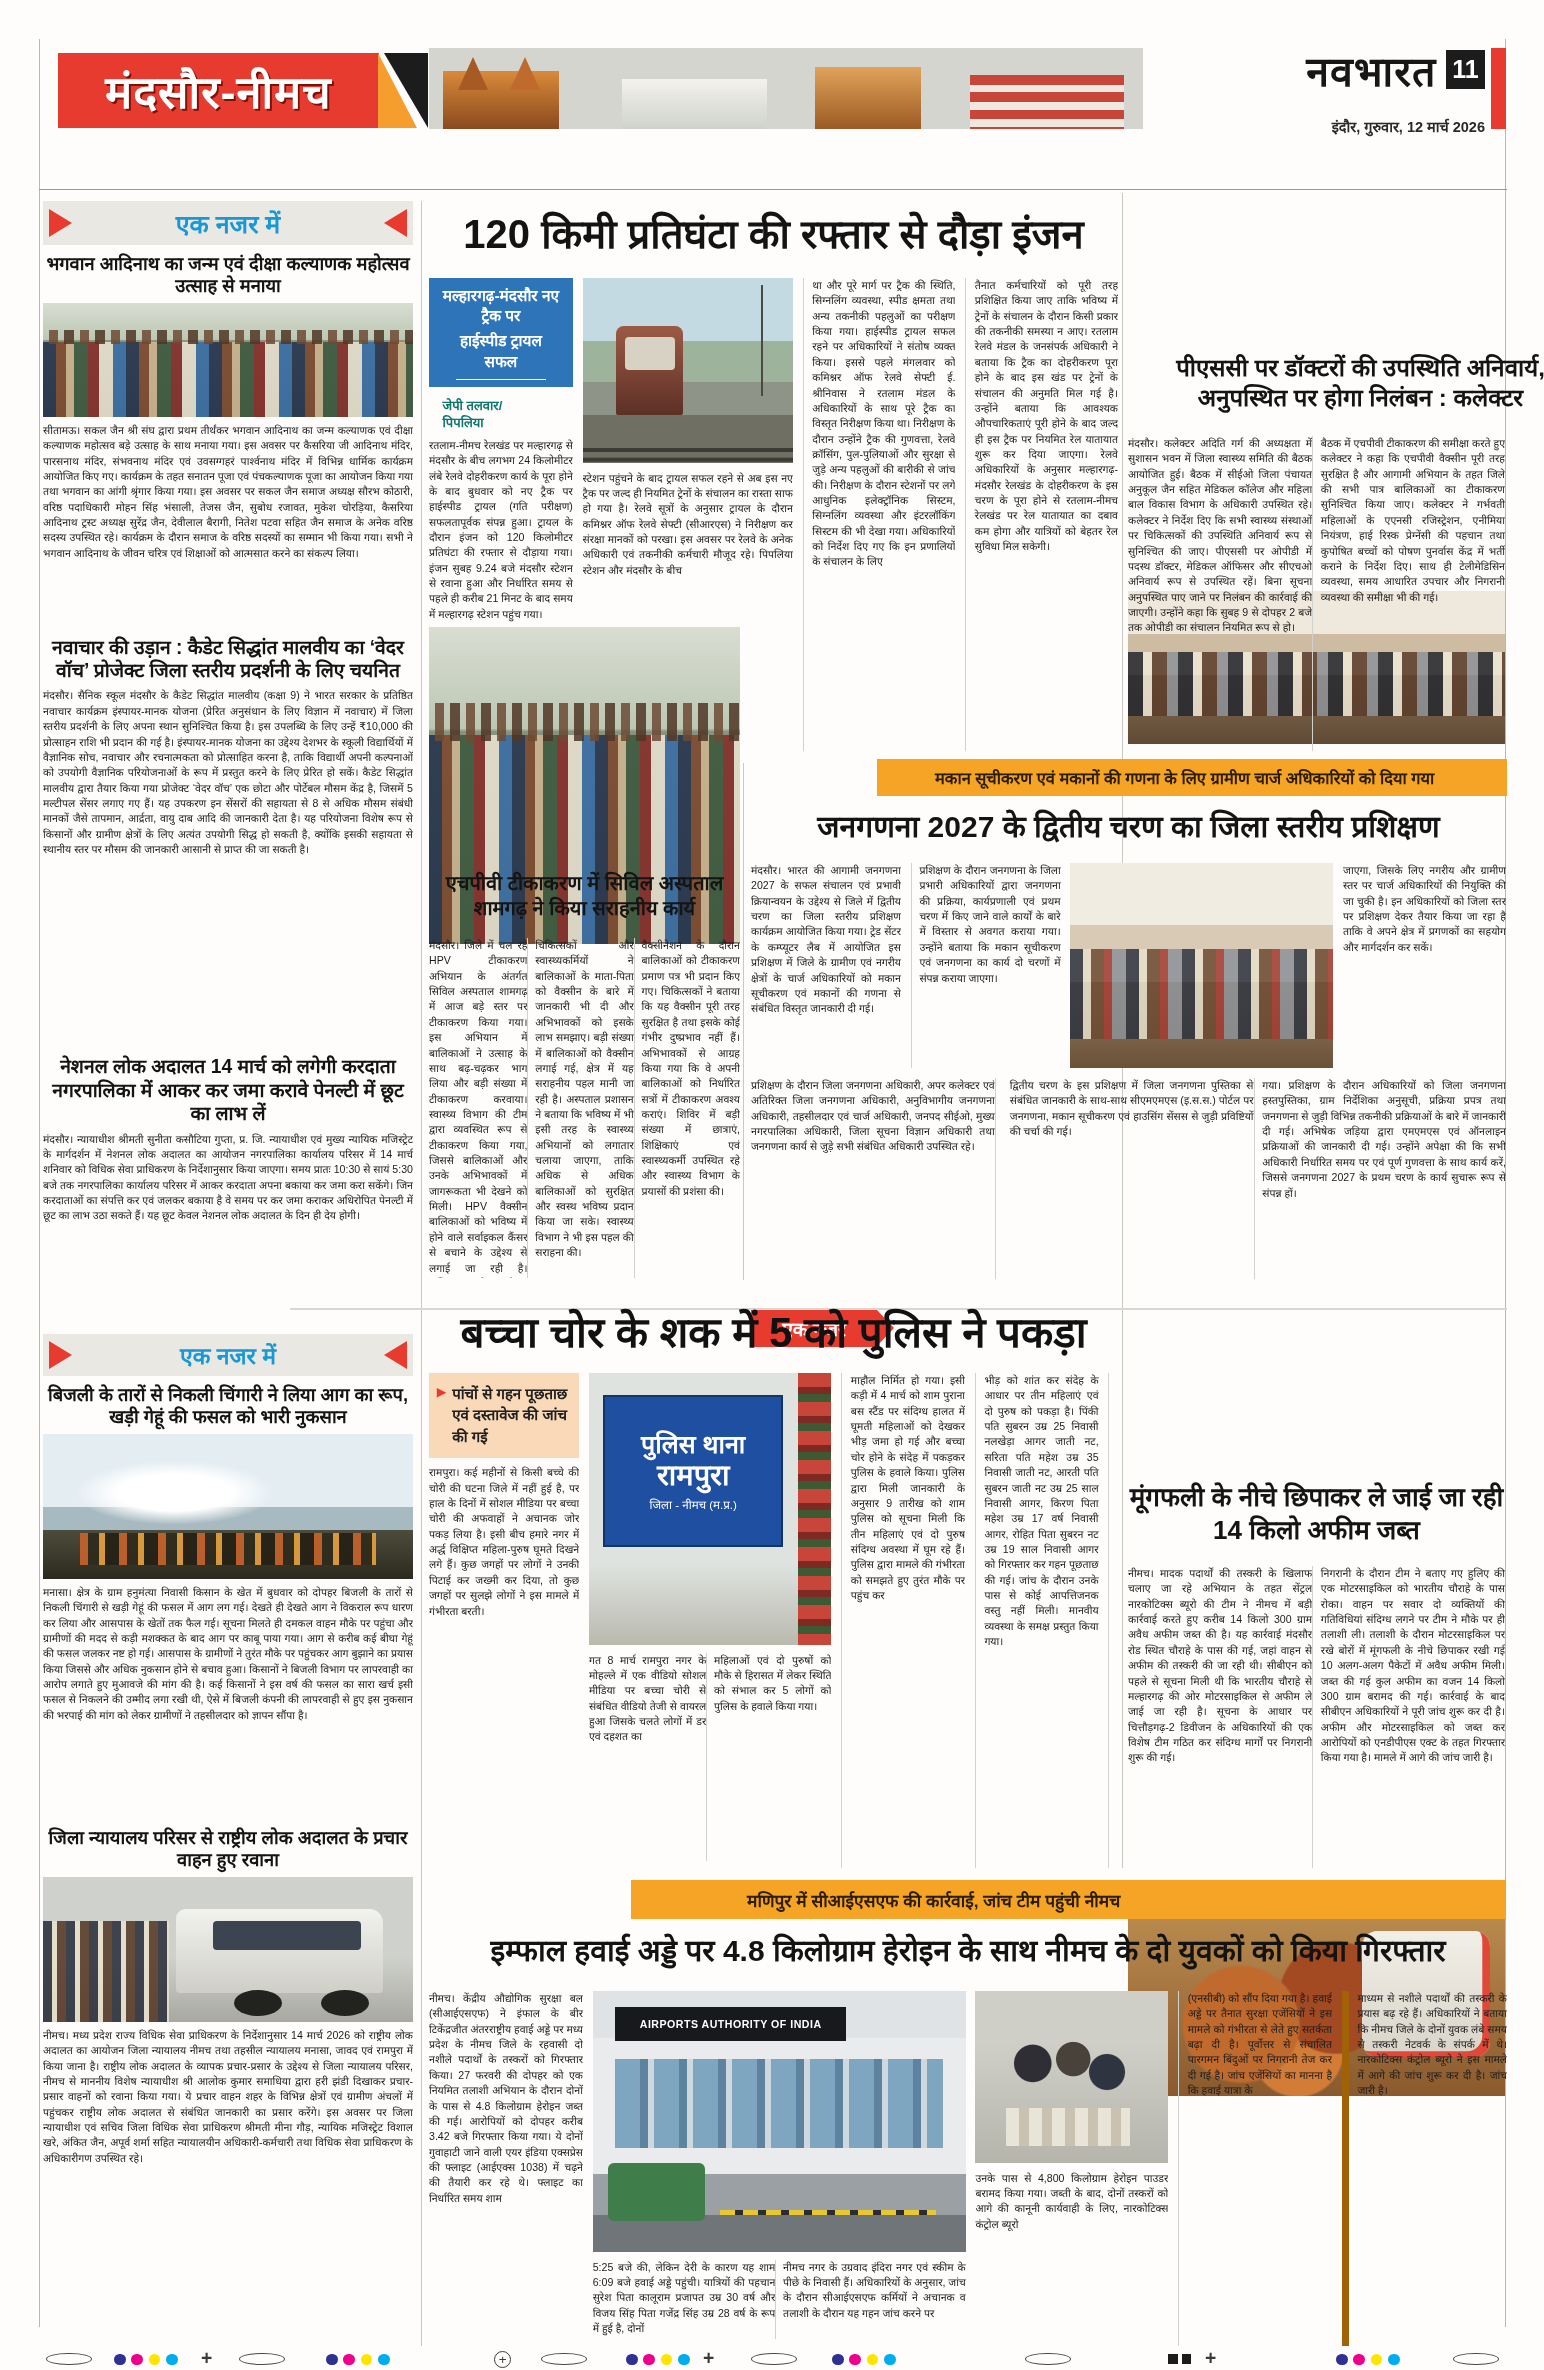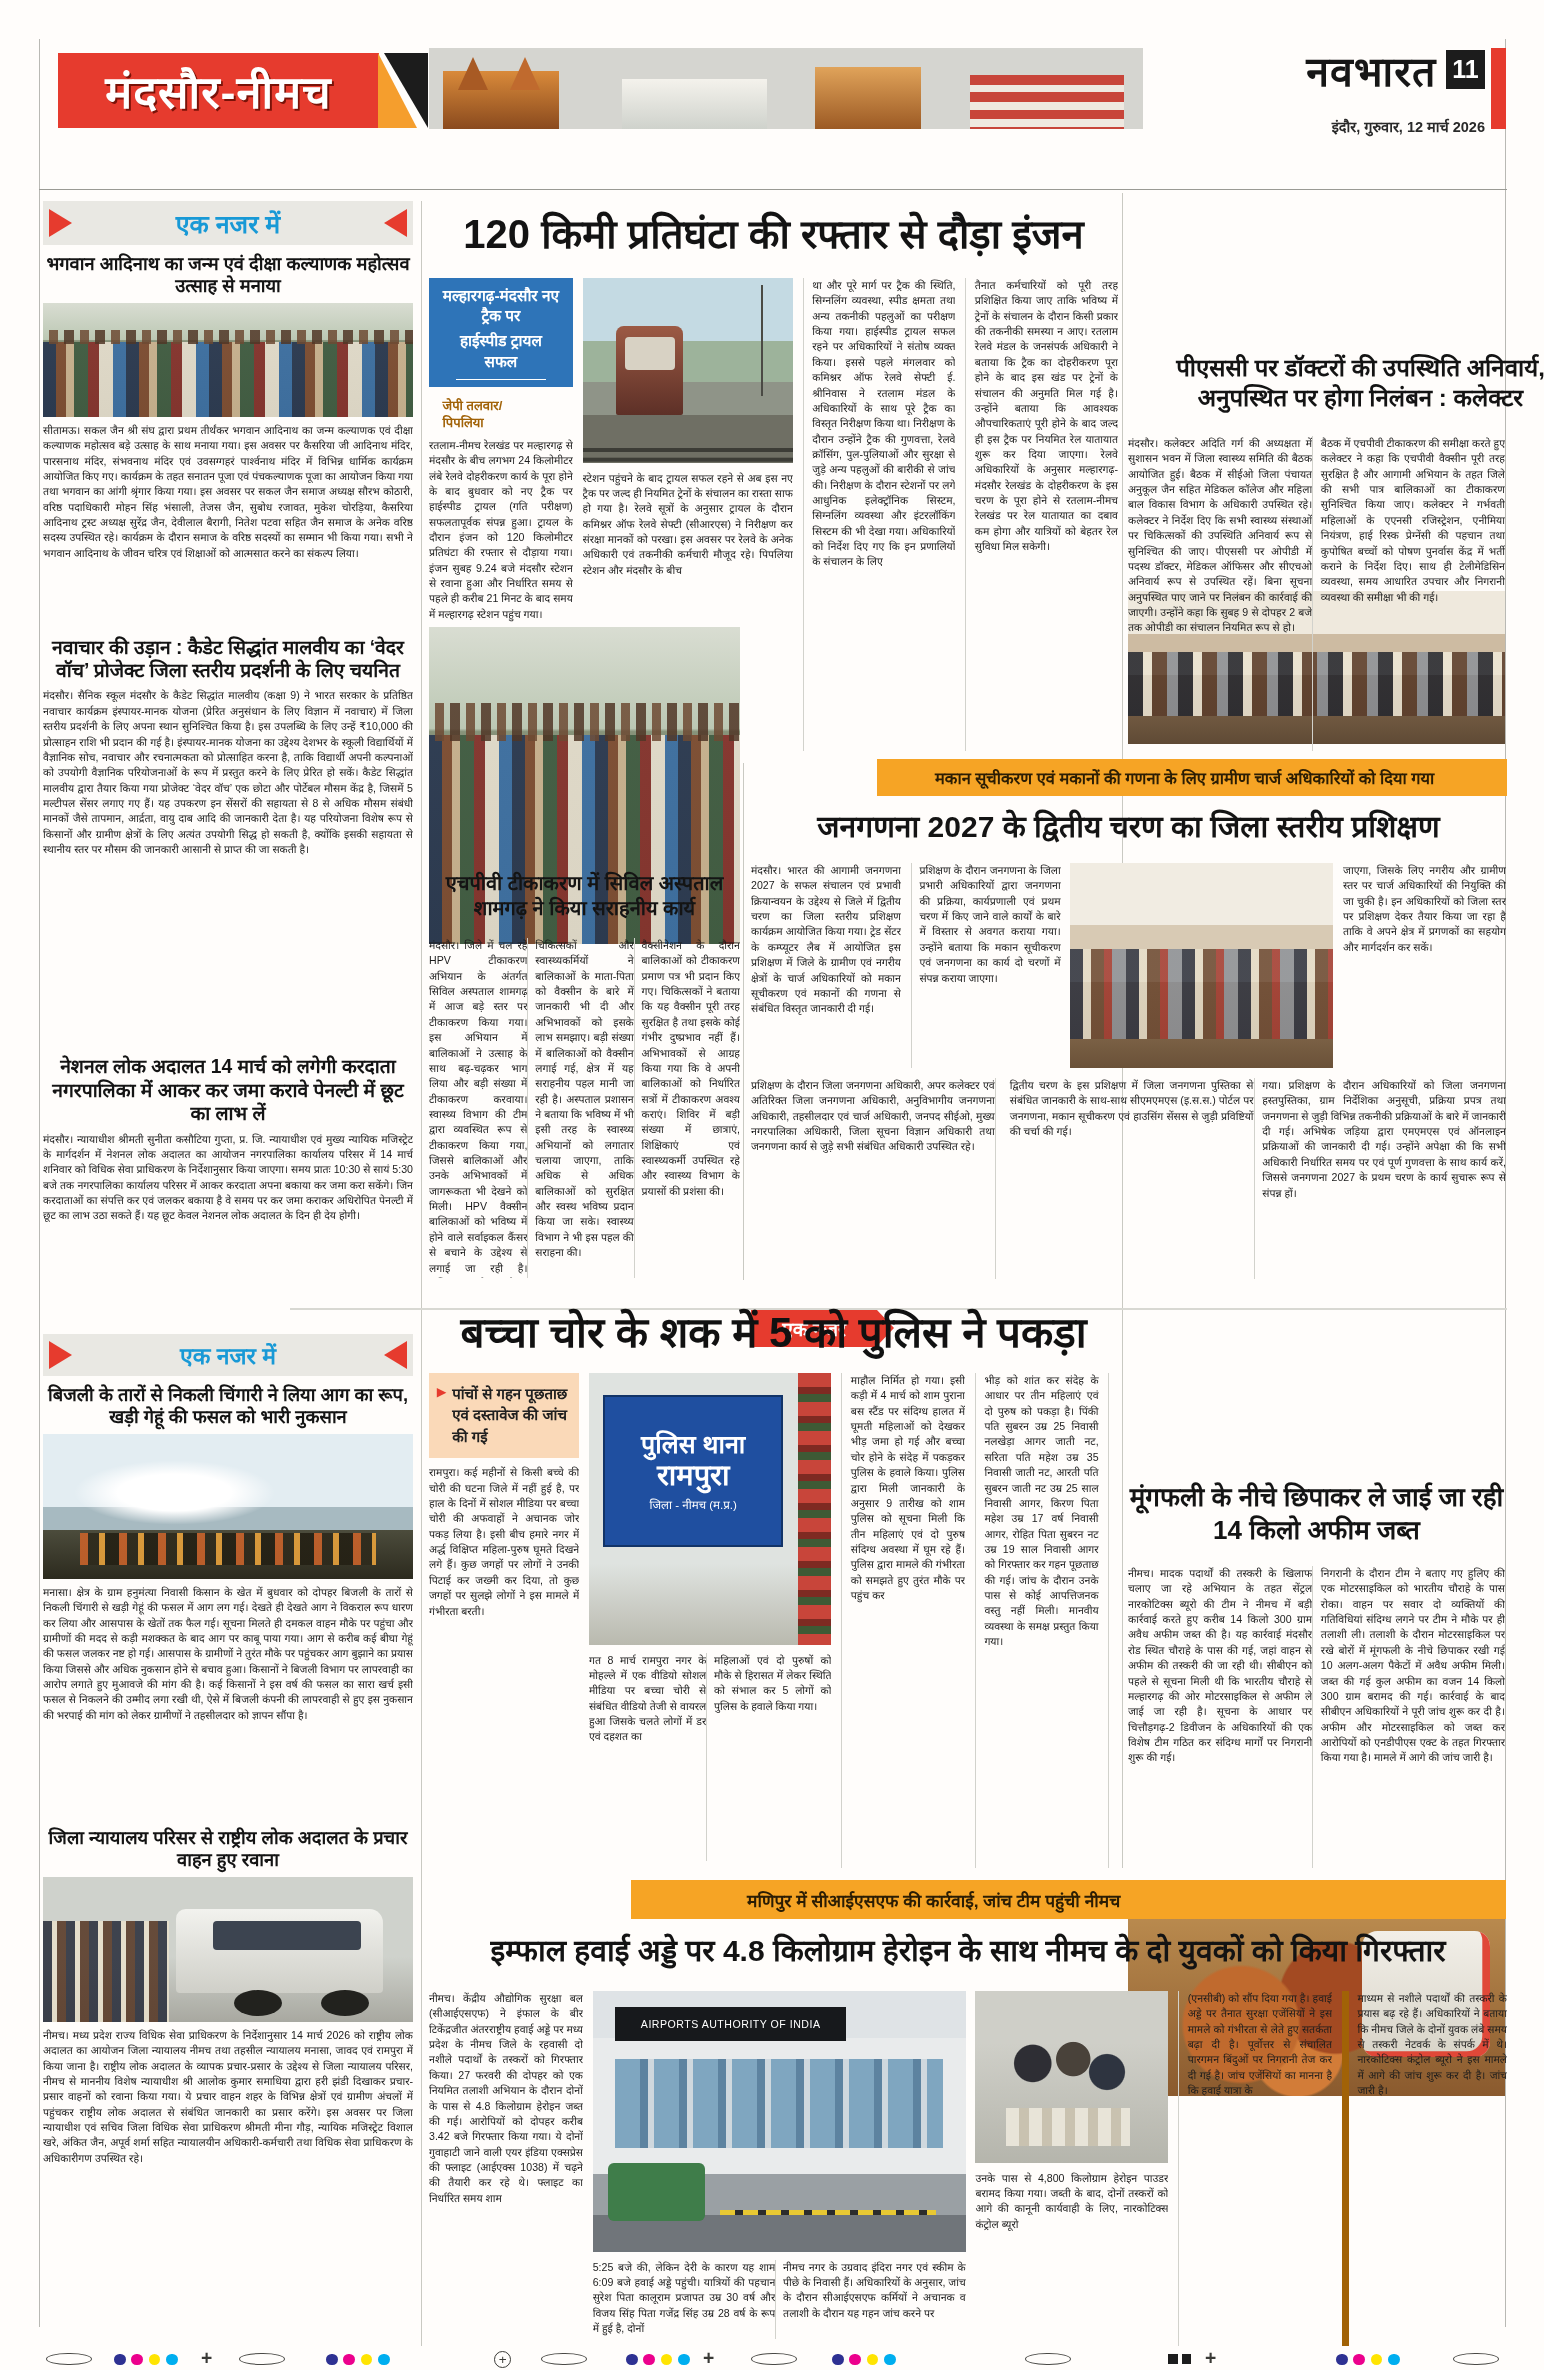--- a/index.html
+++ b/index.html
@@ -37,21 +37,21 @@
   .cols { display:flex; }
   .cols > div + div { border-left:1px solid #d2d2cc; }
   .photo { position:relative; overflow:hidden; background:#d5d5d0; }
   .band-red { background:#e63b2e; color:#fff; font-weight:800; display:flex; align-items:center; justify-content:center; position:relative; }
   .band-red::after { content:""; position:absolute; right:-17.4px; top:0; width:0; height:0;
                      border-top:18.3px solid transparent; border-bottom:18.3px solid transparent; border-left:17.4px solid #e63b2e; }
   .band-orange { background:#f6a425; color:#2b1d04; font-weight:800; display:flex; align-items:center; }
   .kicker { background:#2e74b8; color:#fff; font-weight:700; font-size:15.4px; text-align:center;
             display:flex; flex-direction:column; justify-content:center; padding:7.7px 9.7px; line-height:1.35; }
   .kicker .ul { border-bottom:1.9px solid #fff; padding-bottom:5.8px; margin:3.9px 17.4px 0; }
-  .byline { font-weight:700; font-size:13px; color:#a16207; line-height:1.35; }
+  .byline { font-weight:700; font-size:13px; color:#0f766e; line-height:1.35; }
   .subhead-box { background:#fad9b8; padding:9.7px 7.7px 9.7px 7.7px; display:flex; gap:5.8px; }
   .subhead-box .arr { color:#e63b2e; font-size:12.6px; line-height:1.5; }
   .subhead-box .t { font-weight:800; font-size:15px; color:#202020; line-height:1.45; }
 
   
   .ph-crowd { background:linear-gradient(180deg,#d9ddd2 0%,#bcc8b4 32%,#87937a 33%,#5a664c 100%); }
   .ph-crowd::after { content:""; position:absolute; inset:34% 0 0 0; opacity:.9;
      background:repeating-linear-gradient(90deg,#27354f 0 12.6px,#7e4a2f 12.6px 23px,#cdb491 23px 31px,#3e5a40 31px 45px,#862f2a 45px 56px,#e8e0d0 56px 70px,#3a6ea5 70px 83px); }
   .ph-crowd::before { content:""; position:absolute; left:0; right:0; top:24%; height:12%; opacity:.85; z-index:1;
      background:repeating-linear-gradient(90deg,transparent 0 5.8px,#6d4a33 5.8px 15.4px,transparent 15.4px 21px,#503626 21px 31px); }
@@ -86,21 +86,21 @@
   .pol-flower { position:absolute; right:0; top:0; width:14%; height:100%;
      background:repeating-linear-gradient(180deg,#c8453a 0 13.5px,#7e2a22 13.5px 21px,#3e5a35 21px 29px); }
   .ph-jeep { background:linear-gradient(180deg,#cfd2cc 0 55%,#a8a8a0 100%); }
   .jp-car { position:absolute; right:8%; top:22%; width:56%; height:58%; background:linear-gradient(180deg,#f2f2ee,#cfcfc8); border-radius:9.7px 13.5px 3.9px 3.9px; }
   .jp-win { position:absolute; right:14%; top:30%; width:40%; height:20%; background:#3c4450; border-radius:3.9px; }
   .jp-wheel { position:absolute; right:12%; bottom:4%; width:13%; height:18%; background:#22221e; border-radius:50%; box-shadow:-87px 0 0 #22221e; }
   .jp-people { position:absolute; left:0; bottom:0; width:34%; height:70%; opacity:.9;
      background:repeating-linear-gradient(90deg,#2e3340 0 8.7px,#e8e0cc 8.7px 14.5px,#5a3c2a 14.5px 23px); }
   .ph-airport { background:linear-gradient(180deg,#dfe3e6 0 18%,#e9ebec 18% 70%,#9aa0a4 70% 86%,#70757a 86% 100%); }
   .ap-sign { position:absolute; left:6%; top:6%; width:62%; height:13%; background:#17191c; color:#fff;
-             font-size:10.6px; font-weight:400; letter-spacing:0.5px; display:flex; align-items:center; justify-content:center; }
+             font-size:10.6px; font-weight:700; letter-spacing:0.5px; display:flex; align-items:center; justify-content:center; }
   .ap-glass { position:absolute; left:6%; top:26%; width:88%; height:34%;
      background:repeating-linear-gradient(90deg,#7fa6c0 0 25px,#5d83a0 25px 33px,#cfd8de 33px 39px); }
   .ap-bus { position:absolute; left:4%; bottom:12%; width:26%; height:22%; background:#3f7d4a; border-radius:5.8px; }
   .ap-bar { position:absolute; left:34%; bottom:14%; width:58%; height:5.8px; background:repeating-linear-gradient(90deg,#e8c832 0 15.4px,#2c2c2c 15.4px 23px); }
   .ph-exam { background:linear-gradient(180deg,#cfcfc8 0 30%,#b5b5ac 100%); }
   .ph-exam::before { content:""; position:absolute; left:12%; top:22%; width:70%; height:50%;
      background:radial-gradient(circle at 25% 40%,#2e2e34 0 16%,transparent 17%),
                 radial-gradient(circle at 55% 35%,#49423a 0 18%,transparent 19%),
                 radial-gradient(circle at 80% 50%,#2e3440 0 15%,transparent 16%); }
   .ph-exam::after { content:""; position:absolute; left:16%; bottom:10%; width:64%; height:22%;

